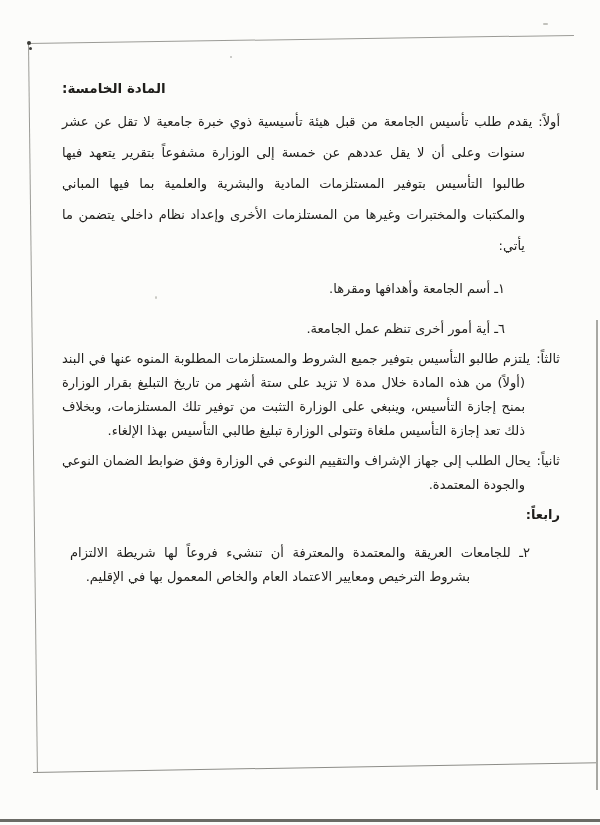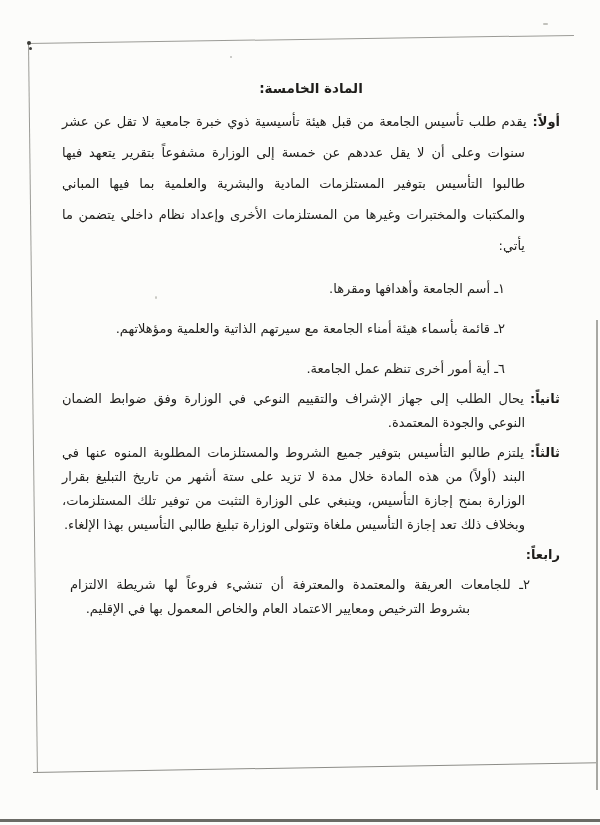--- a/index.html
+++ b/index.html
@@ -32,29 +32,29 @@
     direction:rtl;
     font-size:13px;
     line-height:24px;
     text-align:justify;
   }
   .heading{
     font-weight:bold;
     font-size:13.5px;
     line-height:20px;
     margin:0 0 8px 0;
-    text-align:center;
+    text-align:left;
   }
   p{margin:0;}
-  .lbl{font-weight:bold;margin-left:6px;}
+  .lbl{font-weight:normal;margin-left:6px;}
   .lead{line-height:31px;padding-right:35px;text-indent:-35px;margin-bottom:5px;}
   .item{margin-right:55px;padding-right:65px;text-indent:-65px;margin-top:16px;}
   .items{margin-bottom:6px;}
   .labeled{padding-right:35px;text-indent:-35px;margin-bottom:6px;}
-  .label-only{font-weight:bold;margin-bottom:6px;}
+  .label-only{font-weight:bold;margin-bottom:14px;}
   .item2{margin-right:30px;padding-right:28px;text-indent:-28px;margin-bottom:4px;}
   .item2.deep{padding-right:60px;text-indent:-60px;margin-left:8px;}
 </style>
 </head>
 <body>
 
 <div>
 
   <div class="frame-line frame-top"></div>
   <div class="frame-line frame-left"></div>
@@ -70,30 +70,29 @@
   <div class="content">
 
     <div class="heading">المادة الخامسة:</div>
 
     <p class="lead">
       <span class="lbl">أولاً:</span><span>يقدم طلب تأسيس الجامعة من قبل هيئة تأسيسية ذوي خبرة جامعية لا تقل عن عشر سنوات وعلى أن لا يقل عددهم عن خمسة إلى الوزارة مشفوعاً بتقرير يتعهد فيها طالبوا التأسيس بتوفير المستلزمات المادية والبشرية والعلمية بما فيها المباني والمكتبات والمختبرات وغيرها من المستلزمات الأخرى وإعداد نظام داخلي يتضمن ما يأتي:</span>
     </p>
 
     <div class="items">
       <p class="item">١ـ أسم الجامعة وأهدافها ومقرها.</p>
-      <p class="item">٢ـ قائمة بأسماء هيئة أمناء الجامعة مع سيرتهم الذاتية والعلمية ومؤهلاتهم.</p>
       <p class="item">٦ـ أية أمور أخرى تنظم عمل الجامعة.</p>
     </div>
 
     <p class="labeled">
-      <span class="lbl">ثانياً:</span><span>يحال الطلب إلى جهاز الإشراف والتقييم النوعي في الوزارة وفق ضوابط الضمان النوعي والجودة المعتمدة.</span>
+      <span class="lbl">ثالثاً:</span><span>يلتزم طالبو التأسيس بتوفير جميع الشروط والمستلزمات المطلوبة المنوه عنها في البند (أولاً) من هذه المادة خلال مدة لا تزيد على ستة أشهر من تاريخ التبليغ بقرار الوزارة بمنح إجازة التأسيس، وينبغي على الوزارة التثبت من توفير تلك المستلزمات، وبخلاف ذلك تعد إجازة التأسيس ملغاة وتتولى الوزارة تبليغ طالبي التأسيس بهذا الإلغاء.</span>
     </p>
 
     <p class="labeled">
-      <span class="lbl">ثالثاً:</span><span>يلتزم طالبو التأسيس بتوفير جميع الشروط والمستلزمات المطلوبة المنوه عنها في البند (أولاً) من هذه المادة خلال مدة لا تزيد على ستة أشهر من تاريخ التبليغ بقرار الوزارة بمنح إجازة التأسيس، وينبغي على الوزارة التثبت من توفير تلك المستلزمات، وبخلاف ذلك تعد إجازة التأسيس ملغاة وتتولى الوزارة تبليغ طالبي التأسيس بهذا الإلغاء.</span>
+      <span class="lbl">ثانياً:</span><span>يحال الطلب إلى جهاز الإشراف والتقييم النوعي في الوزارة وفق ضوابط الضمان النوعي والجودة المعتمدة.</span>
     </p>
 
     <p class="label-only">رابعاً:</p>
 
     <p class="item2 deep">٢ـ للجامعات العريقة والمعتمدة والمعترفة أن تنشيء فروعاً لها شريطة الالتزام بشروط الترخيص ومعايير الاعتماد العام والخاص المعمول بها في الإقليم.</p>
 
   </div>
 </div>
 
 </body></html>

